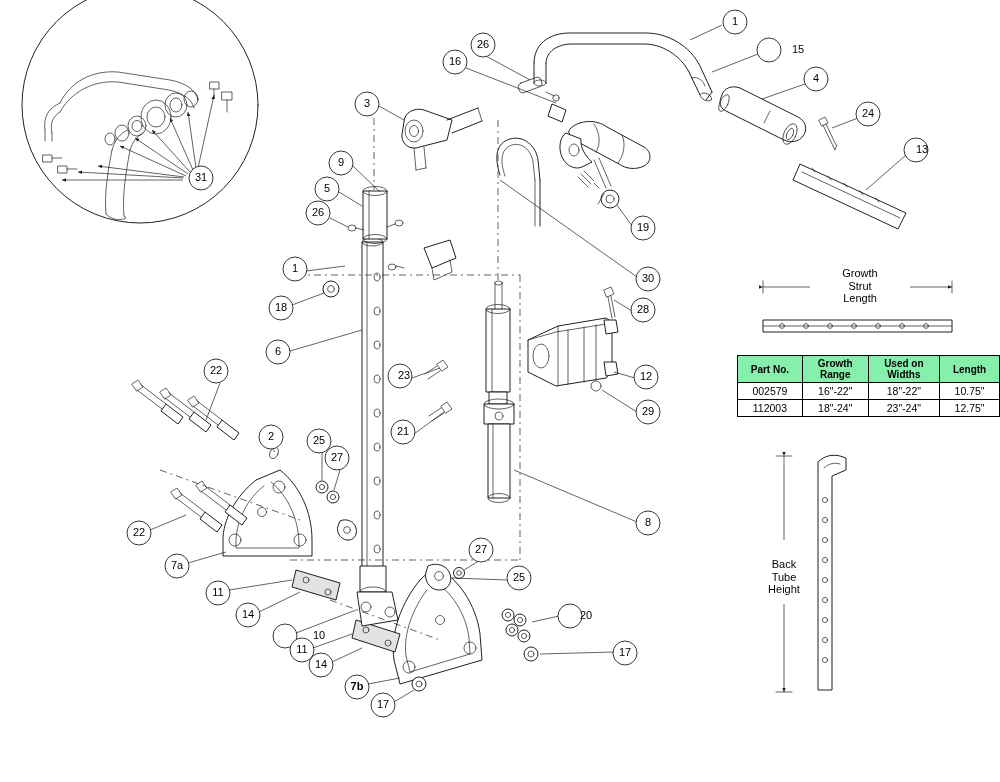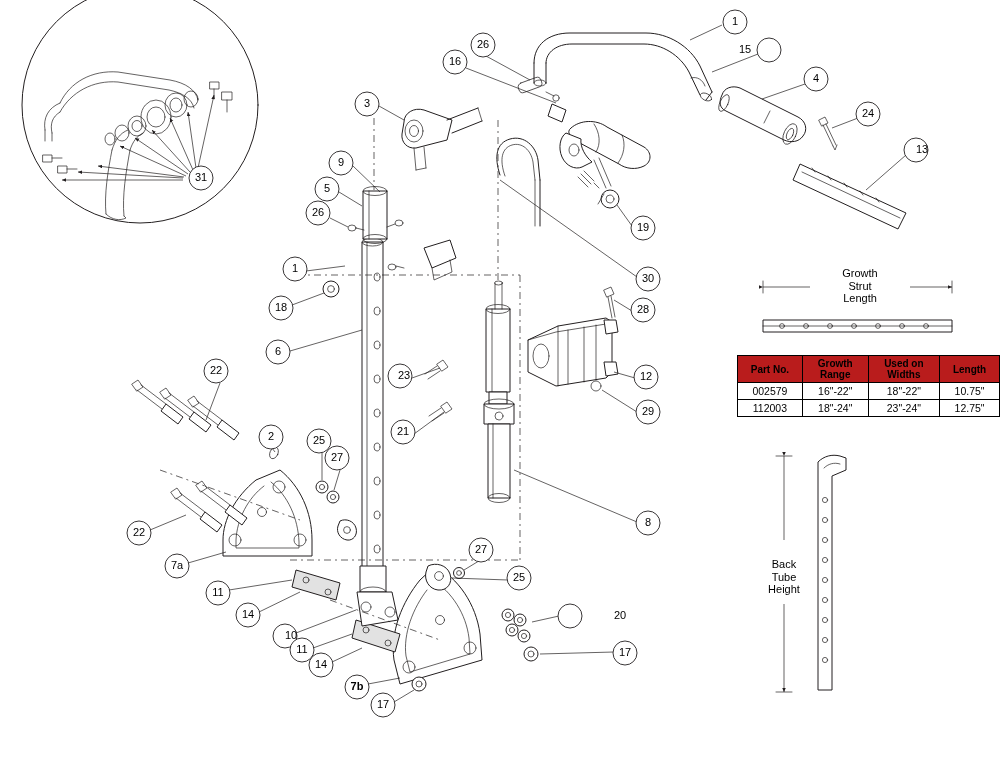--- a/index.html
+++ b/index.html
@@ -41,21 +41,21 @@
     border-collapse: collapse;
     font-size: 10.5px;
   }
   .tbl th, .tbl td {
     border: 1px solid #000;
     padding: 2px 4px;
     text-align: center;
     white-space: nowrap;
   }
   .tbl th {
-    background: #b91c1c;
+    background: #86efac;
     font-weight: bold;
     font-size: 10px;
     line-height: 1.1;
   }
   .tbl td.partno { text-align: center; }
   #growth-table { left: 737px; top: 355px; }
   #growth-table th:nth-child(1) { width: 60px; }
   #growth-table th:nth-child(2) { width: 62px; }
   #growth-table th:nth-child(3) { width: 68px; }
   #growth-table th:nth-child(4) { width: 55px; }
@@ -536,21 +536,21 @@
         <circle cx="825" cy="660" r="2.6"></circle>
       </g>
       <path class="lead" d="M784 456 L784 540" marker-start="url(#arrowS)"></path>
       <path class="lead" d="M784 604 L784 692" marker-end="url(#arrowS)"></path>
       <path class="lnt" d="M776 456 L792 456"></path>
       <path class="lnt" d="M776 692 L792 692"></path>
     </g>
   </svg>
 
   <div class="callout-label" style="left:723px; top:16px; width:24px;">1</div>
-  <div class="callout-label" style="left:733px; top:44px; width:24px;">15</div>
+  <div class="callout-label" style="left:786px; top:44px; width:24px;">15</div>
   <div class="callout-label" style="left:804px; top:73px; width:24px;">4</div>
   <div class="callout-label" style="left:856px; top:108px; width:24px;">24</div>
   <div class="callout-label" style="left:904px; top:144px; width:36px;">13</div>
   <div class="callout-label" style="left:471px; top:39px; width:24px;">26</div>
   <div class="callout-label" style="left:443px; top:56px; width:24px;">16</div>
   <div class="callout-label" style="left:355px; top:98px; width:24px;">3</div>
   <div class="callout-label" style="left:329px; top:157px; width:24px;">9</div>
   <div class="callout-label" style="left:315px; top:183px; width:24px;">5</div>
   <div class="callout-label" style="left:306px; top:207px; width:24px;">26</div>
   <div class="callout-label" style="left:631px; top:222px; width:24px;">19</div>
@@ -567,24 +567,24 @@
   <div class="callout-label" style="left:391px; top:426px; width:24px;">21</div>
   <div class="callout-label" style="left:307px; top:435px; width:24px;">25</div>
   <div class="callout-label" style="left:325px; top:452px; width:24px;">27</div>
   <div class="callout-label" style="left:127px; top:527px; width:24px;">22</div>
   <div class="callout-label" style="left:636px; top:517px; width:24px;">8</div>
   <div class="callout-label" style="left:165px; top:560px; width:24px;">7a</div>
   <div class="callout-label" style="left:469px; top:544px; width:24px;">27</div>
   <div class="callout-label" style="left:507px; top:572px; width:24px;">25</div>
   <div class="callout-label" style="left:206px; top:587px; width:24px;">11</div>
   <div class="callout-label" style="left:236px; top:609px; width:24px;">14</div>
-  <div class="callout-label" style="left:273px; top:630px; width:36px;">10</div>
+  <div class="callout-label" style="left:273px; top:630px; width:36px;padding-left:28px;">10</div>
   <div class="callout-label" style="left:290px; top:644px; width:24px;">11</div>
   <div class="callout-label" style="left:309px; top:659px; width:24px;">14</div>
-  <div class="callout-label" style="left:560px; top:610px; width:24px;padding-left:48px;">20</div>
+  <div class="callout-label" style="left:526px; top:610px; width:24px;padding-left:48px;">20</div>
   <div class="callout-label" style="left:613px; top:647px; width:24px;">17</div>
   <div class="callout-label" style="left:345px; top:681px; width:24px;font-weight:bold;">7b</div>
   <div class="callout-label" style="left:371px; top:699px; width:24px;">17</div>
   <div class="callout-label" style="left:189px; top:172px; width:24px;">31</div>
 
   <div class="dim-label" id="growth-dim-label">
     <div>Growth</div>
     <div>Strut</div>
     <div>Length</div>
   </div>

